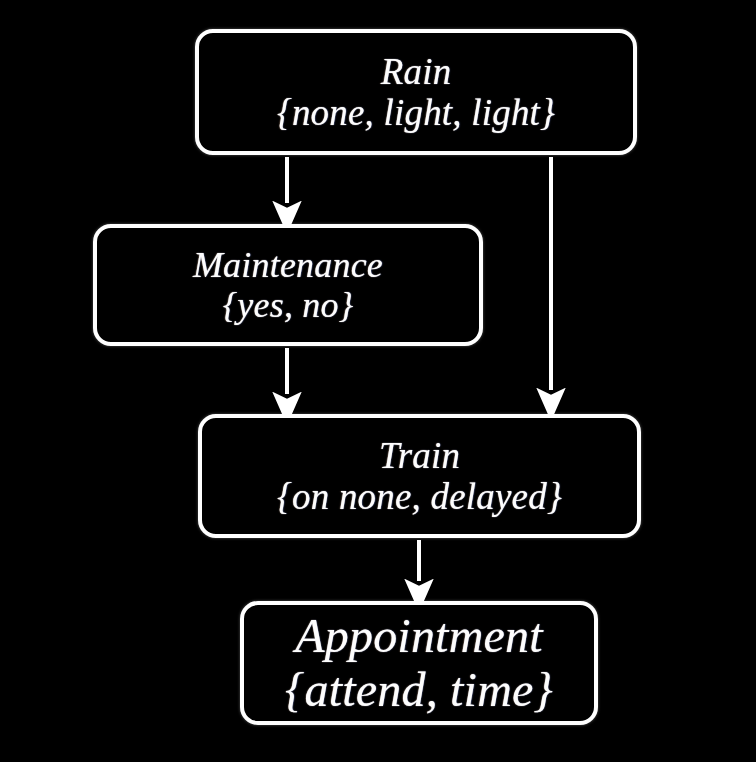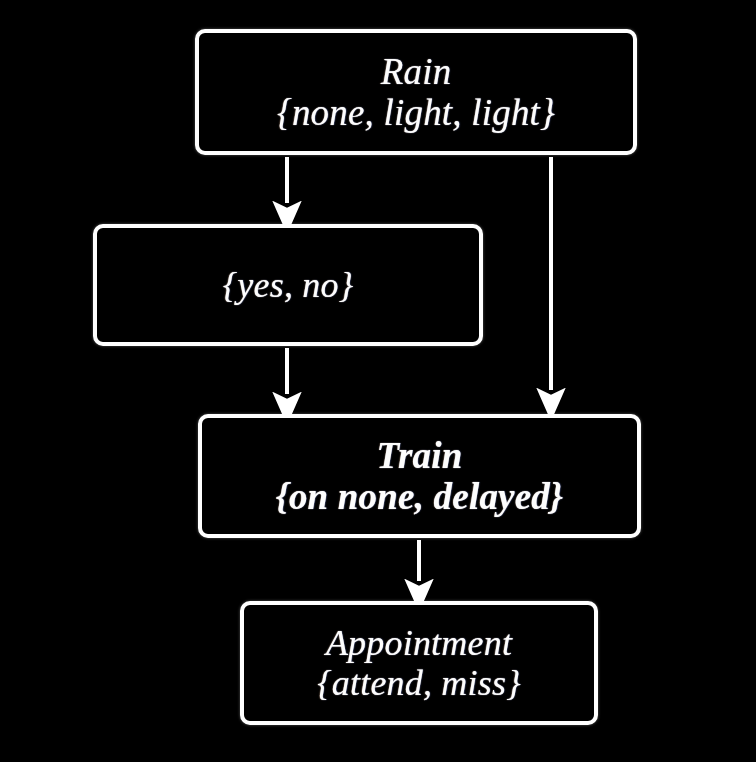--- a/index.html
+++ b/index.html
@@ -26,21 +26,21 @@
     top: 0;
     width: 756px;
     height: 762px;
     pointer-events: none;
   }
   .node {
     position: absolute;
     box-sizing: border-box;
     background: #000000;
     border: 4px solid #ffffff;
-    border-radius: 10px;
+    border-radius: 18px;
     display: flex;
     flex-direction: column;
     align-items: center;
     justify-content: center;
     text-align: center;
     color: #fdfdfd;
     font-style: italic;
     line-height: 1.12;
     letter-spacing: 0.2px;
     text-shadow: 0 0 1px rgba(255,255,255,0.55),
@@ -57,22 +57,22 @@
     white-space: nowrap;
   }
   
   #node-rain        { left: 195px; top: 29px;  width: 442px; height: 126px; }
   #node-maintenance { left: 93px;  top: 224px; width: 390px; height: 122px; }
   #node-train       { left: 198px; top: 414px; width: 443px; height: 124px; }
   #node-appointment { left: 240px; top: 601px; width: 358px; height: 124px; }
 
   #node-rain .label,        #node-rain .states        { font-size: 37px; }
   #node-maintenance .label, #node-maintenance .states { font-size: 36px; }
-  #node-train .label,       #node-train .states       { font-size: 37px; font-weight: bold; }
-  #node-appointment .label, #node-appointment .states { font-size: 36px; }
+  #node-train .label,       #node-train .states       { font-size: 37px; }
+  #node-appointment .label, #node-appointment .states { font-size: 48px; }
 </style>
 </head>
 <body>
 
 <div id="canvas">
 
   <svg class="edges" viewBox="0 0 756 762" xmlns="http://www.w3.org/2000/svg">
     <defs>
       <marker id="arrowhead" markerWidth="9" markerHeight="9" refX="0.6" refY="4.5" orient="auto" markerUnits="strokeWidth">
         <path d="M 0 0.8 L 8.4 4.5 L 0 8.2 L 1.8 4.5 Z" fill="#ffffff"></path>
@@ -95,26 +95,27 @@
       <line x1="419" y1="540" x2="419" y2="581" stroke="#ffffff" stroke-width="4" marker-end="url(#arrowhead)"></line>
     </g>
   </svg>
 
   <div class="node" id="node-rain">
     <span class="label">Rain</span>
     <span class="states">{none, light, light}</span>
   </div>
 
   <div class="node" id="node-maintenance">
+    <span class="label">Maintenance</span>
     <span class="states">{yes, no}</span>
   </div>
 
   <div class="node" id="node-train">
     <span class="label">Train</span>
     <span class="states">{on none, delayed}</span>
   </div>
 
   <div class="node" id="node-appointment">
     <span class="label">Appointment</span>
-    <span class="states">{attend, miss}</span>
+    <span class="states">{attend, time}</span>
   </div>
 
 </div>
 
 </body></html>

